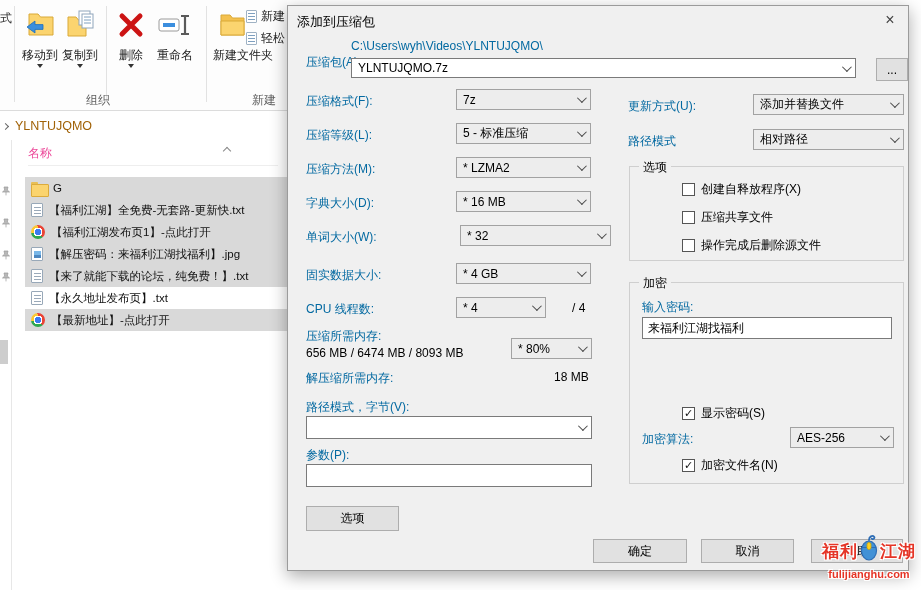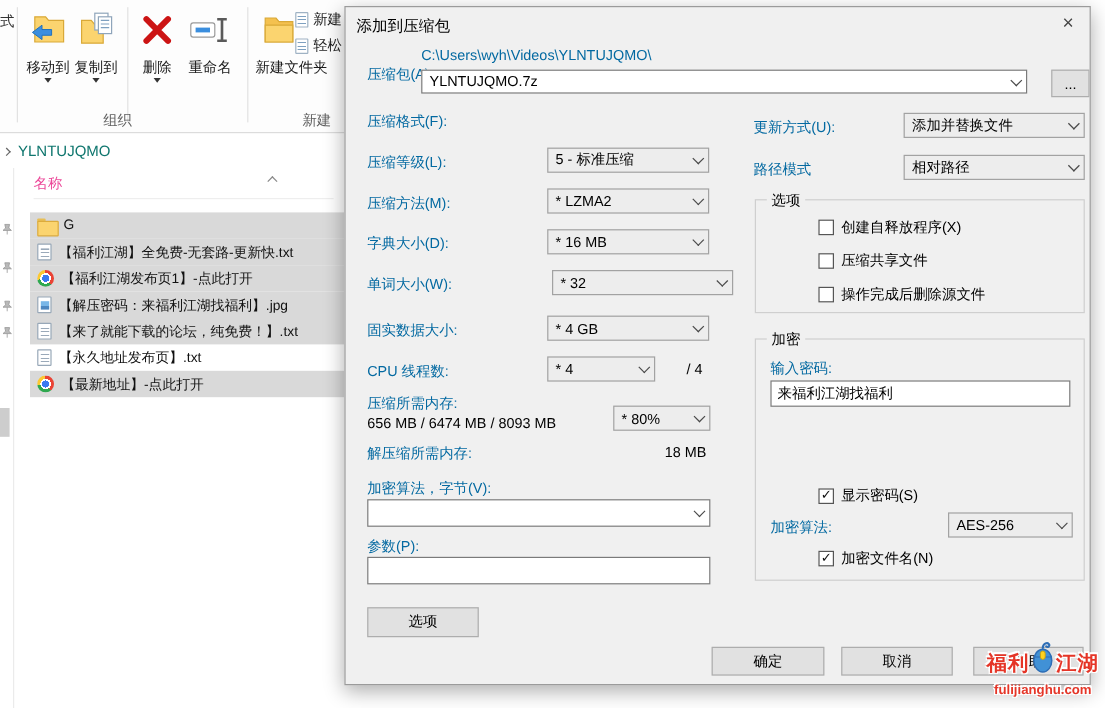--- a/index.html
+++ b/index.html
@@ -18,21 +18,21 @@
   .smallbtn { position:absolute; left:246px; display:flex; align-items:center; gap:4px; }
   .smallbtn .lab { font-size:12px; color:#1b1b1b; white-space:nowrap; }
 
   .ic-page { width:11px; height:13px; background:#fff; border:1px solid #9fb2c4; border-radius:1px; position:relative; }
   .ic-page:after { content:""; position:absolute; left:1px; top:2px; width:7px; height:7px;
      background:repeating-linear-gradient(#7ea0c0 0 1px, transparent 1px 3px); }
 
   
   .addrbar { position:absolute; left:0; top:112px; width:287px; height:28px; background:#fff; display:flex; align-items:center; }
   .bc-chev { width:5px; height:5px; border-right:1.5px solid #666; border-bottom:1.5px solid #666; transform:rotate(-45deg); margin:0 7px 0 3px; }
-  .bc-text { font-size:12.5px; color:#0f766e; }
+  .bc-text { font-size:12.5px; color:#a16207; }
 
   .navline { position:absolute; left:11px; top:140px; width:1px; height:450px; background:#e7e7e7; }
   .scrollthumb { position:absolute; left:0; top:340px; width:8px; height:24px; background:#cdcdcd; }
   .pin { position:absolute; left:1px; width:10px; height:10px; }
   .pin svg { display:block; }
 
   .filelist { position:absolute; left:12px; top:140px; width:275px; height:450px; background:#fff; overflow:hidden; }
   .colheader { position:absolute; left:16px; top:2px; width:250px; height:24px; border-bottom:1px solid #eee; font-size:12px; color:#ec4899; display:flex; align-items:center; }
   .sortcaret { position:absolute; left:196px; top:6px; width:6px; height:6px; border-left:1.5px solid #888; border-top:1.5px solid #888; transform:rotate(45deg); }
   .frow { position:absolute; left:13px; width:262px; height:22px; display:flex; align-items:center; gap:6px; padding-left:6px; font-size:11.5px; color:#111; white-space:nowrap; overflow:hidden; }
@@ -224,20 +224,24 @@
 
     <div class="lbl" style="left:18px; top:48px">压缩包(A)</div>
     <div class="lbl" style="left:63px; top:33px">C:\Users\wyh\Videos\YLNTUJQMO\</div>
     <div class="combo white" style="left:63px; top:52px; width:505px; height:20px">
       <span>YLNTUJQMO.7z</span>
       <span class="chev"></span>
     </div>
     <button class="btn" style="left:588px; top:52px; width:32px; height:23px">...</button>
 
     <div class="lbl" style="left:18px; top:87px">压缩格式(F):</div>
+    <div class="combo" style="left:168px; top:83px; width:135px">
+        <span>7z</span>
+        <span class="chev"></span>
+      </div>
 
     <div class="lbl" style="left:18px; top:121px">压缩等级(L):</div>
     <div class="combo" style="left:168px; top:117px; width:135px">
         <span>5 - 标准压缩</span>
         <span class="chev"></span>
       </div>
 
     <div class="lbl" style="left:18px; top:155px">压缩方法(M):</div>
     <div class="combo" style="left:168px; top:151px; width:135px">
         <span>* LZMA2</span>
@@ -272,21 +276,21 @@
     <div class="lbl" style="left:18px; top:322px">压缩所需内存:</div>
     <div class="valtext" style="left:18px; top:340px">656 MB / 6474 MB / 8093 MB</div>
     <div class="combo" style="left:223px; top:332px; width:81px">
         <span>* 80%</span>
         <span class="chev"></span>
       </div>
 
     <div class="lbl" style="left:18px; top:364px">解压缩所需内存:</div>
     <div class="valtext" style="left:266px; top:364px">18 MB</div>
 
-    <div class="lbl" style="left:18px; top:393px">加密算法，字节(V):</div>
+    <div class="lbl" style="left:18px; top:393px">路径模式，字节(V):</div>
     <div class="combo white" style="left:18px; top:410px; width:286px; height:23px">
         <span></span>
         <span class="chev"></span>
       </div>
 
     <div class="lbl" style="left:18px; top:441px">参数(P):</div>
     <input class="tinput" style="left: 18px; top: 458px; width: 286px;">
 
     <button class="btn" style="left:18px; top:500px; width:93px; height:25px">选项</button>
 

